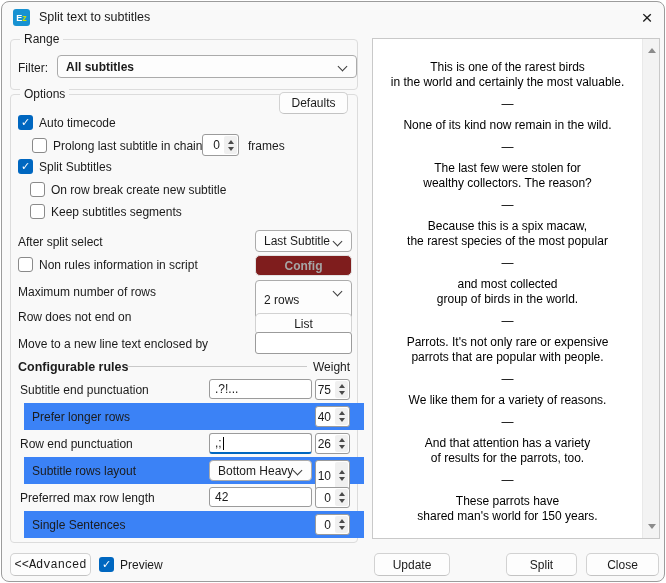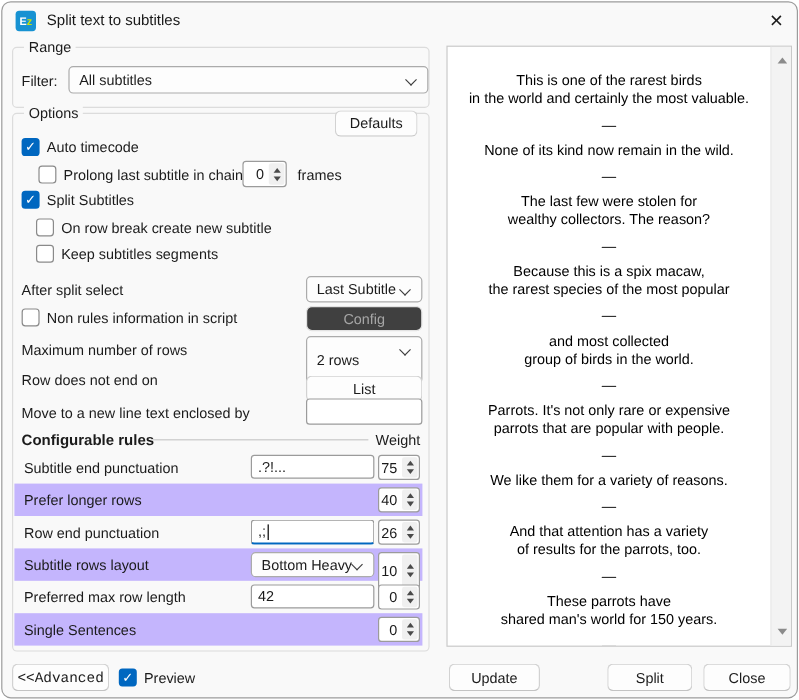--- a/index.html
+++ b/index.html
@@ -21,21 +21,21 @@
   .title-text { position:absolute; left:37px; top:8px; font-size:12.5px; color:#191919; }
   .close-btn { position:absolute; left:633px; top:5px; width:24px; height:22px; display:flex; align-items:center; justify-content:center; font-size:19px; color:#1b1b1b; cursor:default; }
   
   .groupbox { position:absolute; border:1px solid #dcdcdc; border-radius:4px; }
   .legend { position:absolute; top:-8px; left:9px; background:#f9f9f9; padding:0 4px; font-size:12px; color:#1b1b1b; }
   
   .btn {
     position:absolute; background:#fdfdfd; border:1px solid #d2d2d2; border-bottom-color:#c3c3c3;
     border-radius:5px; display:flex; align-items:center; justify-content:center; font-size:12px; color:#1b1b1b;
   }
-  .btn.disabled { color:#a6a6a6; background:#404040; border-color:#e2e2e2; }
+  .btn.disabled { color:#a6a6a6; background:#7f1d1d; border-color:#e2e2e2;font-weight:bold; }
   .dropdown {
     position:absolute; background:#fdfdfd; border:1px solid #ababab; border-radius:4px;
     display:flex; align-items:center; padding:0 8px; font-size:12px;
   }
   .dropdown .chev { position:absolute; right:10px; top:7px; width:7px; height:7px;
     border-right:1.4px solid #3c3c3c; border-bottom:1.4px solid #3c3c3c; transform:rotate(45deg); }
   .textbox {
     position:absolute; background:#ffffff; border:1px solid #9b9b9b; border-radius:3px;
     display:flex; align-items:center; padding:0 5px; font-size:12px;
   }
@@ -50,21 +50,21 @@
     display:flex; align-items:stretch;
   }
   .spin .num { flex:1; display:flex; align-items:center; justify-content:flex-end; padding-right:3px; font-size:12px; }
   .spin .arrows { width:13px; margin:1px; background:#f0f0f0; border-radius:2px;
     display:flex; flex-direction:column; align-items:center; justify-content:center; gap:3px; }
   .tri-up { width:0; height:0; border-left:3.5px solid transparent; border-right:3.5px solid transparent; border-bottom:4px solid #4a4a4a; }
   .tri-down { width:0; height:0; border-left:3.5px solid transparent; border-right:3.5px solid transparent; border-top:4px solid #4a4a4a; }
   
   .rules-header-line { position:absolute; height:1px; background:#c9c9c9; }
   .rule-row { position:absolute; left:10px; width:340px; height:27px; }
-  .rule-row.shaded { background:#c4b5fd; }
+  .rule-row.shaded { background:#3b82f6;margin-left:12px; }
   .rule-row .rlabel { position:absolute; left:8px; top:7px; font-size:12px; white-space:nowrap; }
   
   .preview-panel { position:absolute; left:370px; top:36px; width:288px; height:501px;
     background:#ffffff; border:1px solid #c9c9c9; }
   .preview-content { position:absolute; left:0; top:0; right:17px; bottom:0; overflow:hidden;
     text-align:center; padding-top:12px; color:#000; }
   .pv-block { margin:9px 12px; line-height:15px; font-size:12px; white-space:pre-line; }
   .pv-sep { margin:9px 0; line-height:10px; font-size:12px; color:#000; }
   .scrollbar { position:absolute; right:0; top:0; width:17px; height:100%; background:#f3f3f3; border-left:1px solid #e9e9e9; }
   .sb-up { position:absolute; top:9px; left:5px; width:0; height:0; border-left:4px solid transparent; border-right:4px solid transparent; border-bottom:5px solid #8b8b8b; }
@@ -81,21 +81,21 @@
         <span class="z">z</span>
       </div>
     <div class="title-text">Split text to subtitles</div>
     <div class="close-btn">×</div>
   </div>
 
   <div class="groupbox" style="left:8px; top:37px; width:348px; height:51px;">
     <div class="legend">Range</div>
   </div>
   <div class="lbl" style="left:16px; top:59px;">Filter:</div>
-  <div class="dropdown" style="left:55px; top:53px; width:300px; height:23px;">
+  <div class="dropdown" style="left:55px; top:53px; width:300px; height:23px;font-weight:bold;">
     <span>All subtitles</span>
     <span class="chev"></span>
   </div>
 
   <div class="groupbox" style="left:8px; top:92px; width:348px; height:449px;">
     <div class="legend">Options</div>
   </div>
   <div class="btn" style="left:277px; top:90px; width:69px; height:22px; z-index:3;">Defaults</div>
 
   <div class="checkbox checked" style="left:16px; top:113px;">

